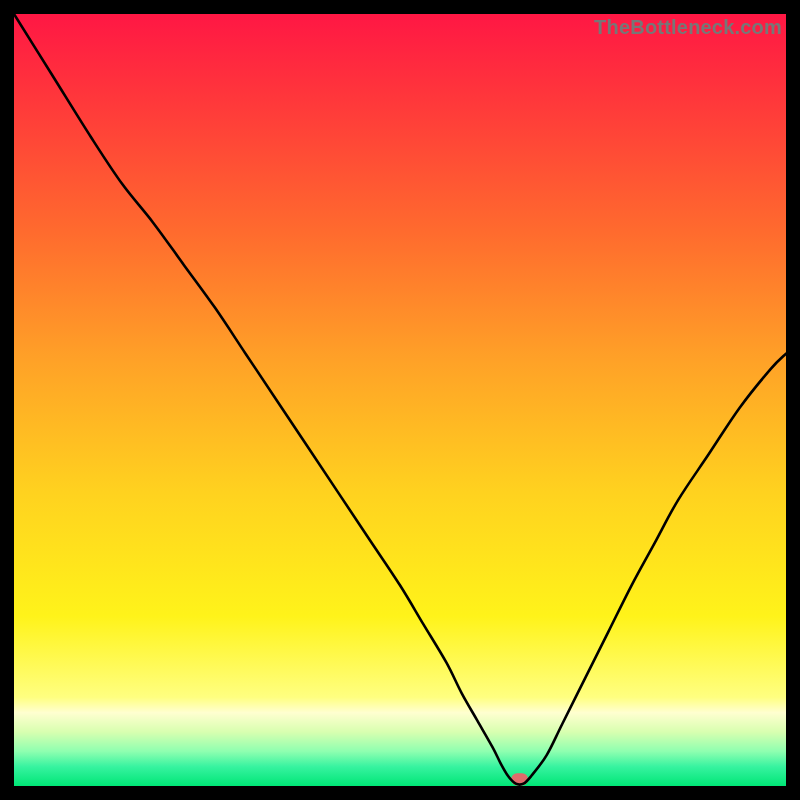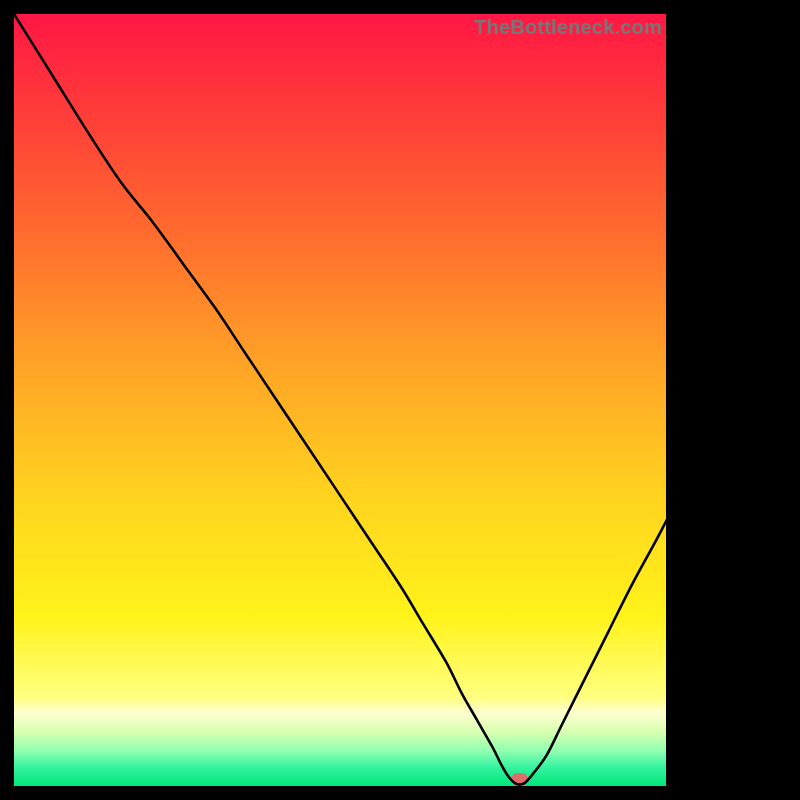--- a/index.html
+++ b/index.html
@@ -13,21 +13,21 @@
   .stage {
     position: relative;
     width: 800px;
     height: 800px;
     background: #000;
   }
   .plot {
     position: absolute;
     left: 14px;
     top: 14px;
-    width: 652px;
+    width: 772px;
     height: 772px;
     overflow: hidden;
   }
   .watermark {
     position: absolute;
     top: 2px;
     right: 4px;
     font-family: Arial, Helvetica, sans-serif;
     font-size: 20px;
     font-weight: bold;

